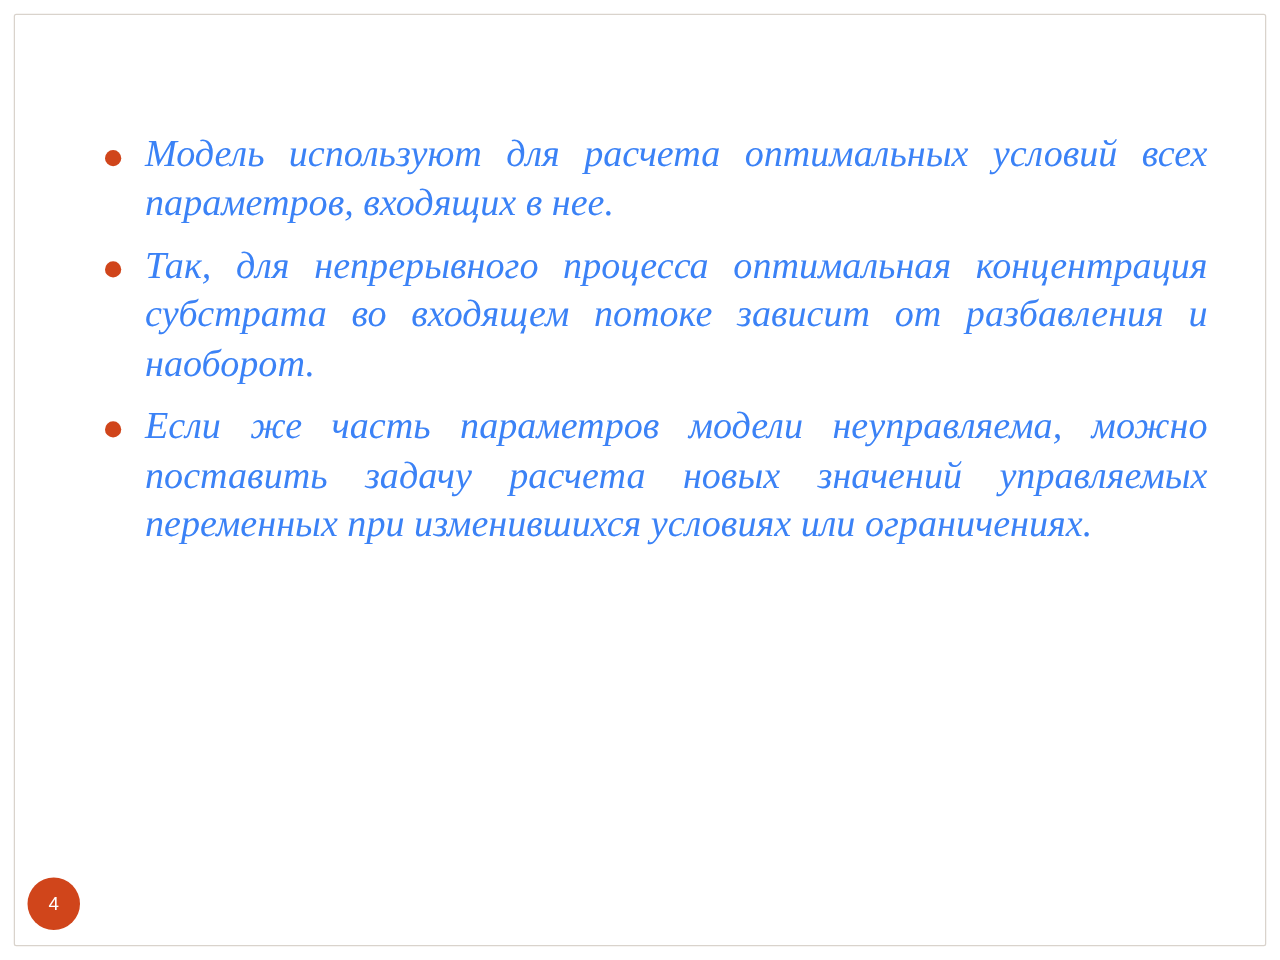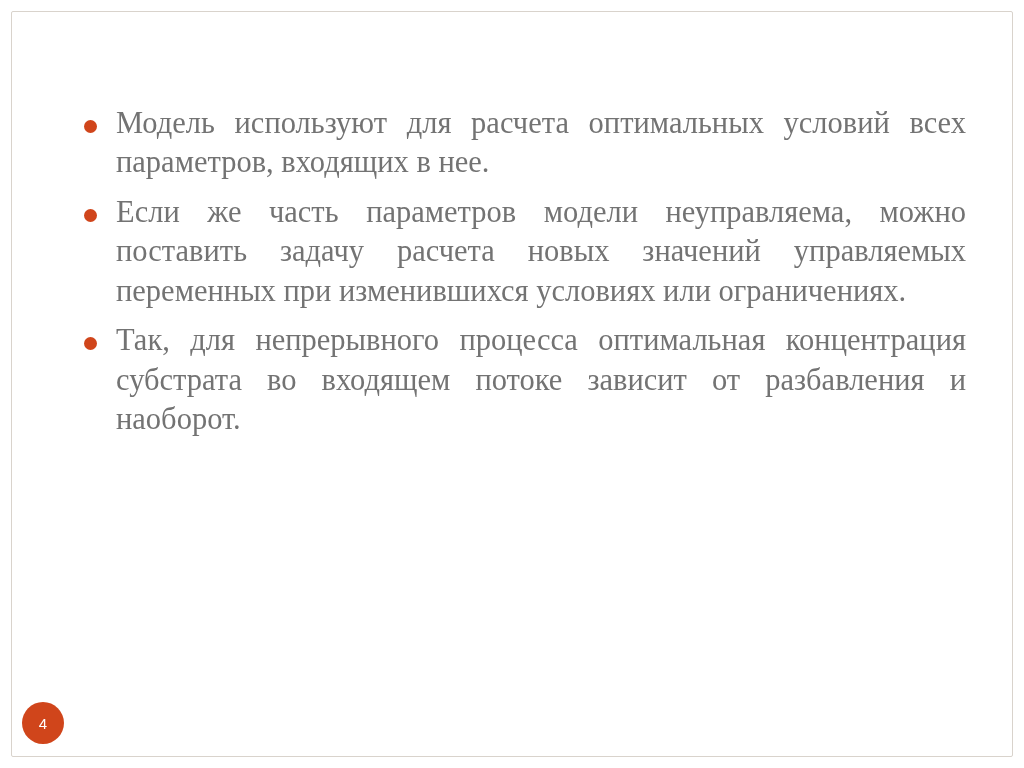--- a/index.html
+++ b/index.html
@@ -42,23 +42,24 @@
     list-style: none;
     margin: 0;
     padding: 0;
   }
   ul.bullets > li {
     position: relative;
     padding-left: 38px;
     margin-bottom: 10px;
     font-size: 30.5px;
     line-height: 1.295;
-    color: #737373;
+    color: #3b82f6;
     text-align: justify;
     text-justify: inter-word;
+    font-style: italic;
   }
   ul.bullets > li:last-child {
     margin-bottom: 0;
   }
   ul.bullets > li .dot {
     position: absolute;
     left: 6px;
     top: 0.52em;
     width: 13px;
     height: 13px;
@@ -94,25 +95,25 @@
   <div class="frame"></div>
 
   <div class="content">
     <ul class="bullets">
       <li>
         <span class="dot"></span>
         <span class="txt">Модель используют для расчета оптимальных условий всех параметров, входящих в нее.</span>
       </li>
       <li>
         <span class="dot"></span>
-        <span class="txt">Если же часть параметров модели неуправляема, можно поставить задачу расчета новых значений управляемых переменных при изменившихся условиях или ограничениях.</span>
+        <span class="txt">Так, для непрерывного процесса оптимальная концентрация субстрата во входящем потоке зависит от разбавления и наоборот.</span>
       </li>
       <li>
         <span class="dot"></span>
-        <span class="txt">Так, для непрерывного процесса оптимальная концентрация субстрата во входящем потоке зависит от разбавления и наоборот.</span>
+        <span class="txt">Если же часть параметров модели неуправляема, можно поставить задачу расчета новых значений управляемых переменных при изменившихся условиях или ограничениях.</span>
       </li>
     </ul>
   </div>
 
   <div class="page-number">
     <span>4</span>
   </div>
 
 </div>
 

